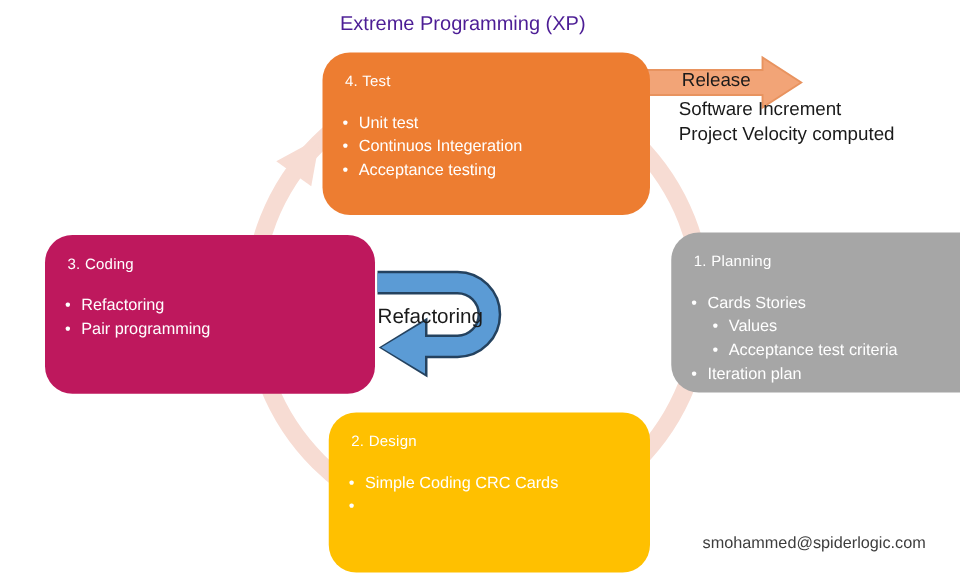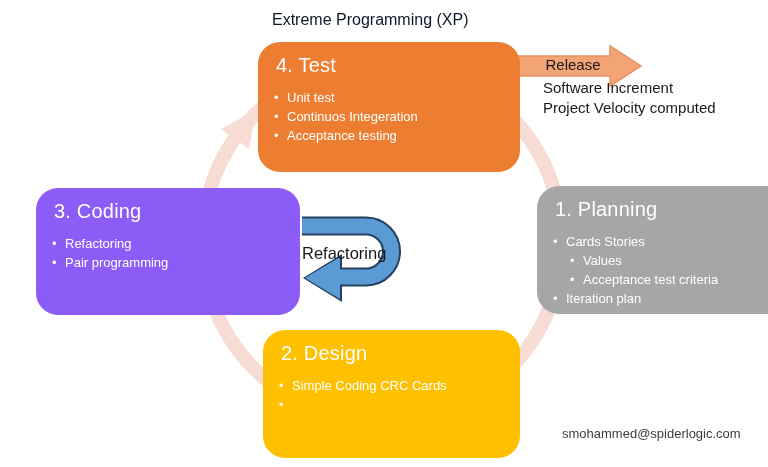--- a/index.html
+++ b/index.html
@@ -7,35 +7,35 @@
     position:relative;
     width:768px;height:467px;
     background:#ffffff;
     overflow:hidden;
     font-family:"Liberation Sans", sans-serif;
   }
   .abs{position:absolute;}
   svg.layer{position:absolute;left:0;top:0;pointer-events:none;}
   #diagram-title{
     left:272px;top:11px;
-    font-size:16px;color:#0f172a;
+    font-size:16px;color:#4c1d95;
   }
   .xp-box{
     position:absolute;
     border-radius:22px;
     color:#ffffff;
     padding:10px 14px 0 16px;
     box-sizing:border-box;
   }
   #box-test   {left:258px;top:42px; width:262px;height:130px;}
   #box-planning{left:489px;top:186px;width:260px;height:128px;margin-left:48px;}
   #box-coding {left:36px; top:188px;width:264px;height:127px;}
   #box-design {left:263px;top:330px;width:257px;height:128px;}
   .box-title{
-    font-size:20px;line-height:22px;
+    font-size:12px;line-height:22px;
     margin:2px 0 12px 2px;
     font-weight:400;
     letter-spacing:.2px;
   }
   ul.bullets{
     list-style:none;margin:0;padding:0;
     font-size:13px;line-height:19px;
   }
   ul.bullets li{display:flex;}
   ul.bullets .dot{width:13px;flex:0 0 13px;}
@@ -104,21 +104,21 @@
           <span class="dot">•</span>
           <span>Acceptance test criteria</span>
         </li>
         <li>
           <span class="dot">•</span>
           <span>Iteration plan</span>
         </li>
       </ul>
   </div>
 
-  <div class="xp-box" id="box-coding" style="background-color: #8b5cf6;">
+  <div class="xp-box" id="box-coding" style="background-color: #be185d;">
     <div class="box-title">3. Coding</div>
     <ul class="bullets">
         <li>
           <span class="dot">•</span>
           <span>Refactoring</span>
         </li>
         <li>
           <span class="dot">•</span>
           <span>Pair programming</span>
         </li>

